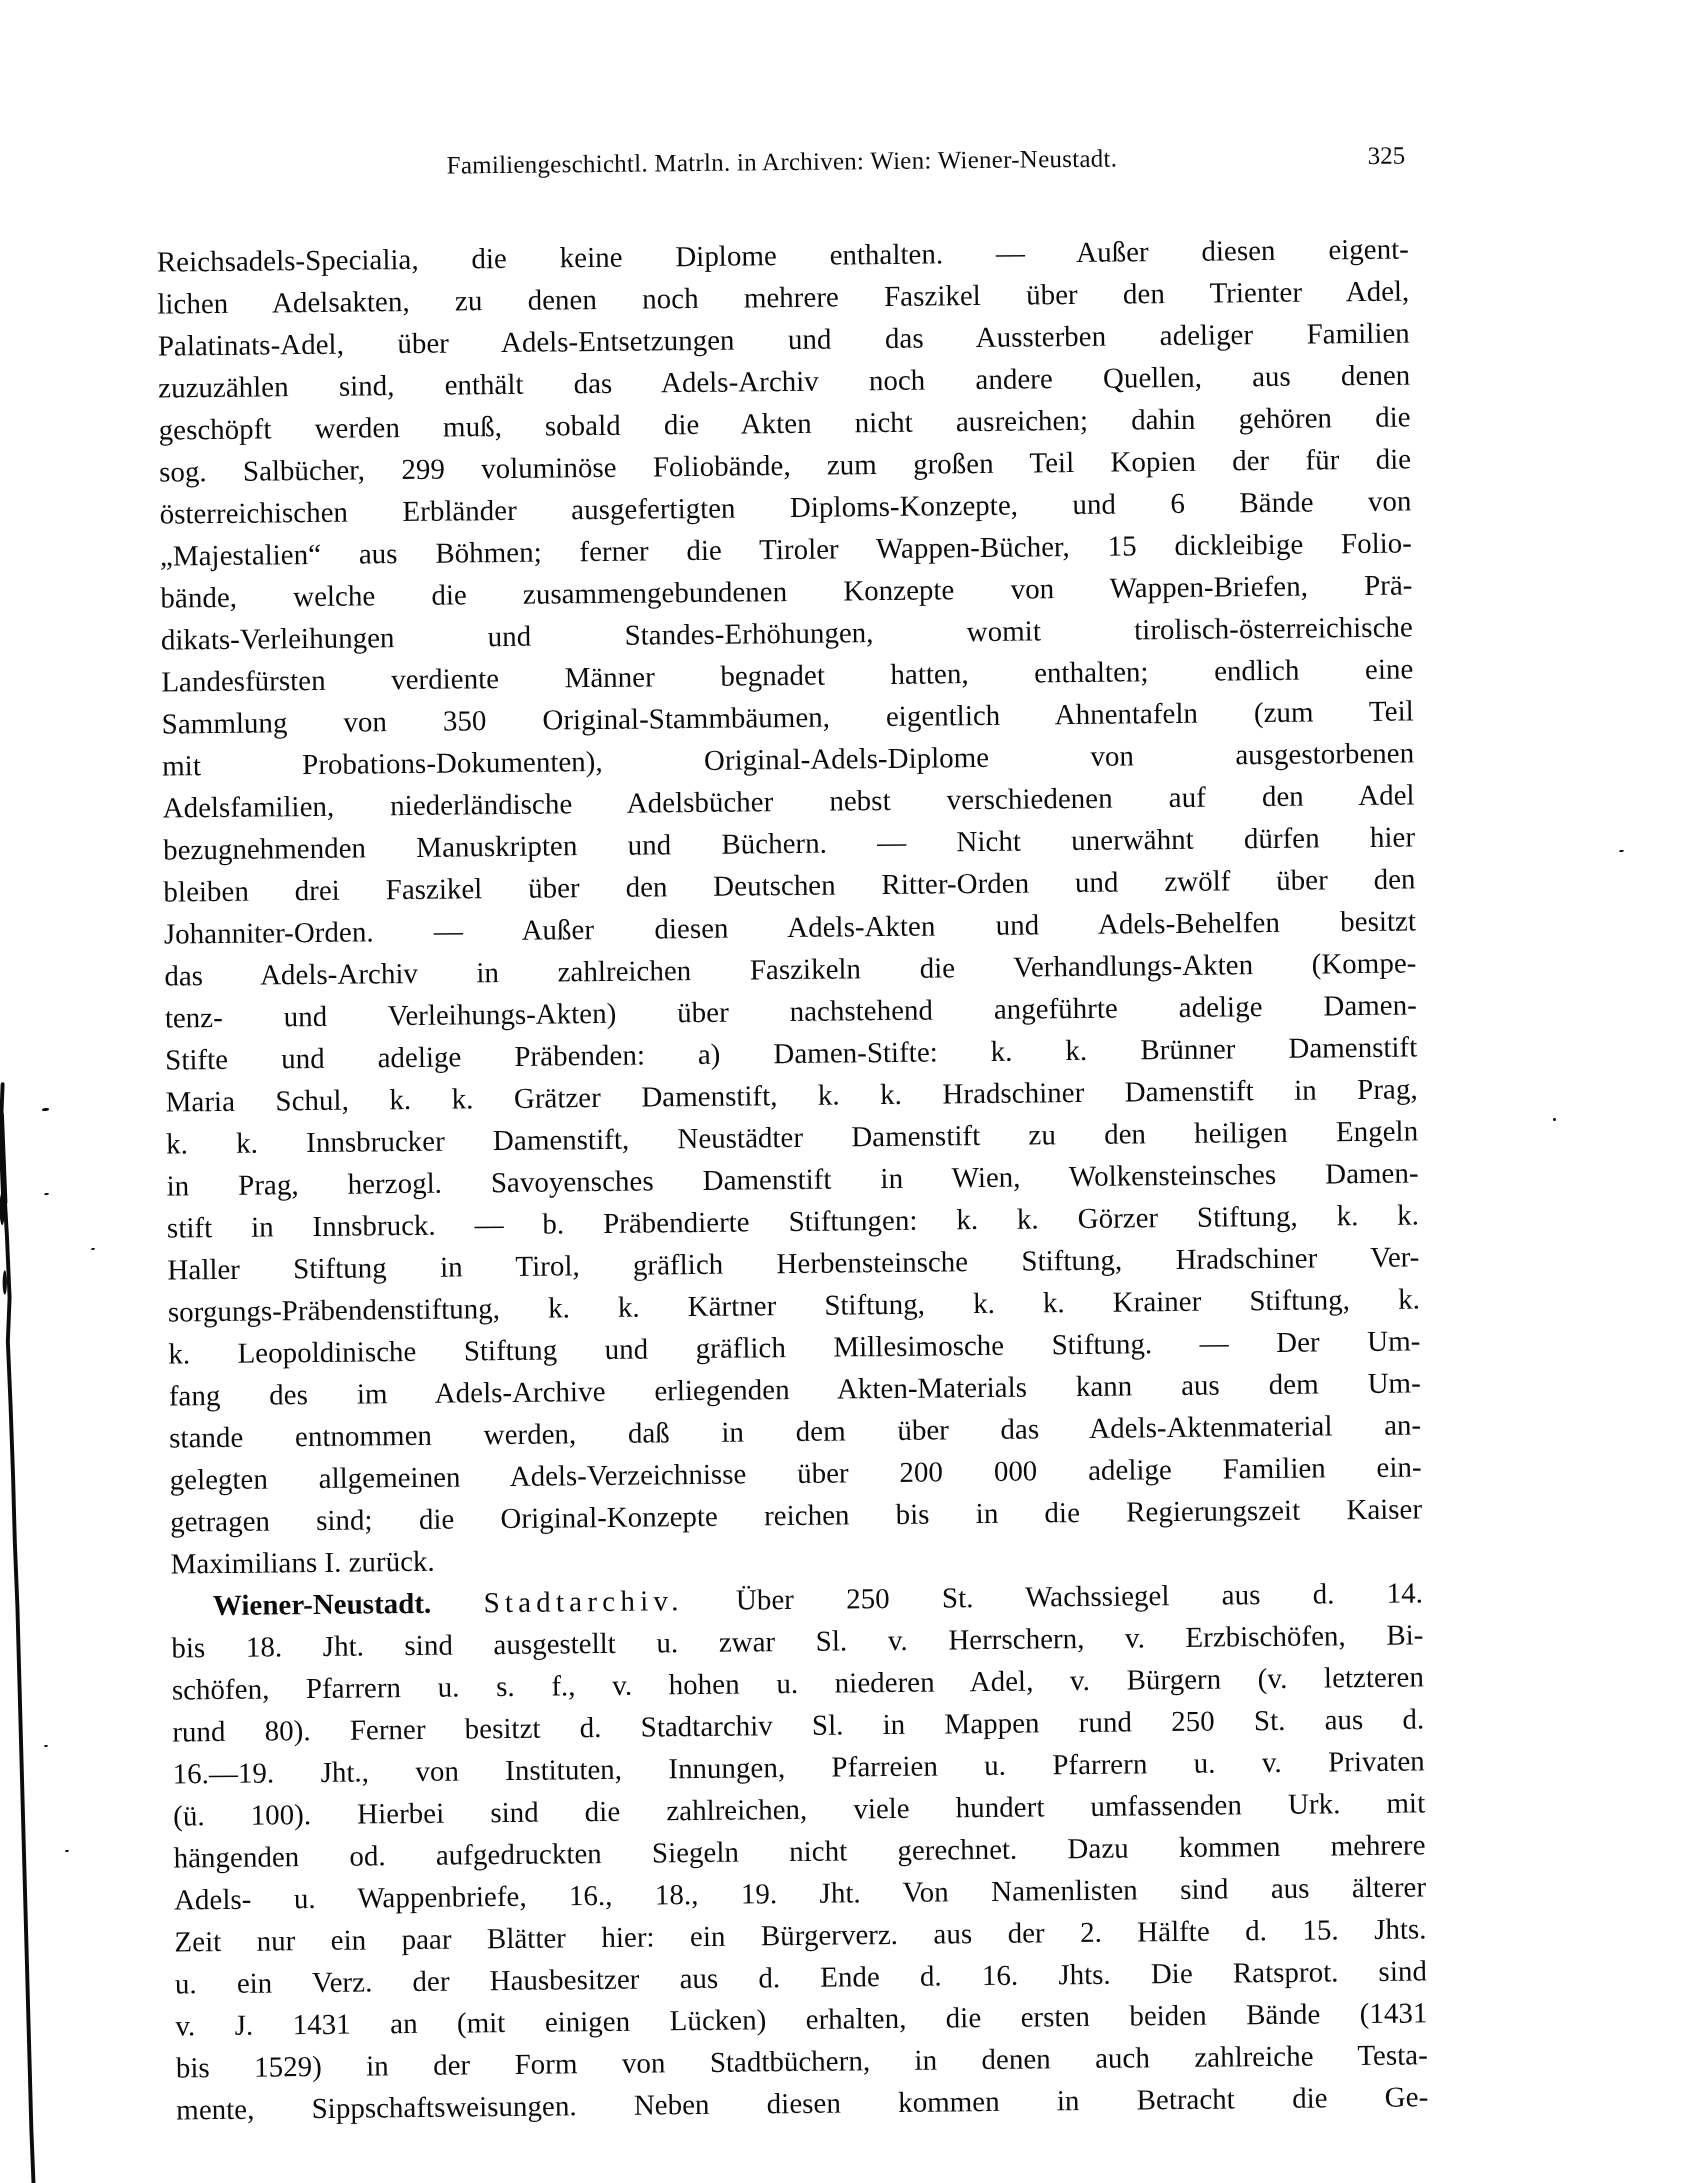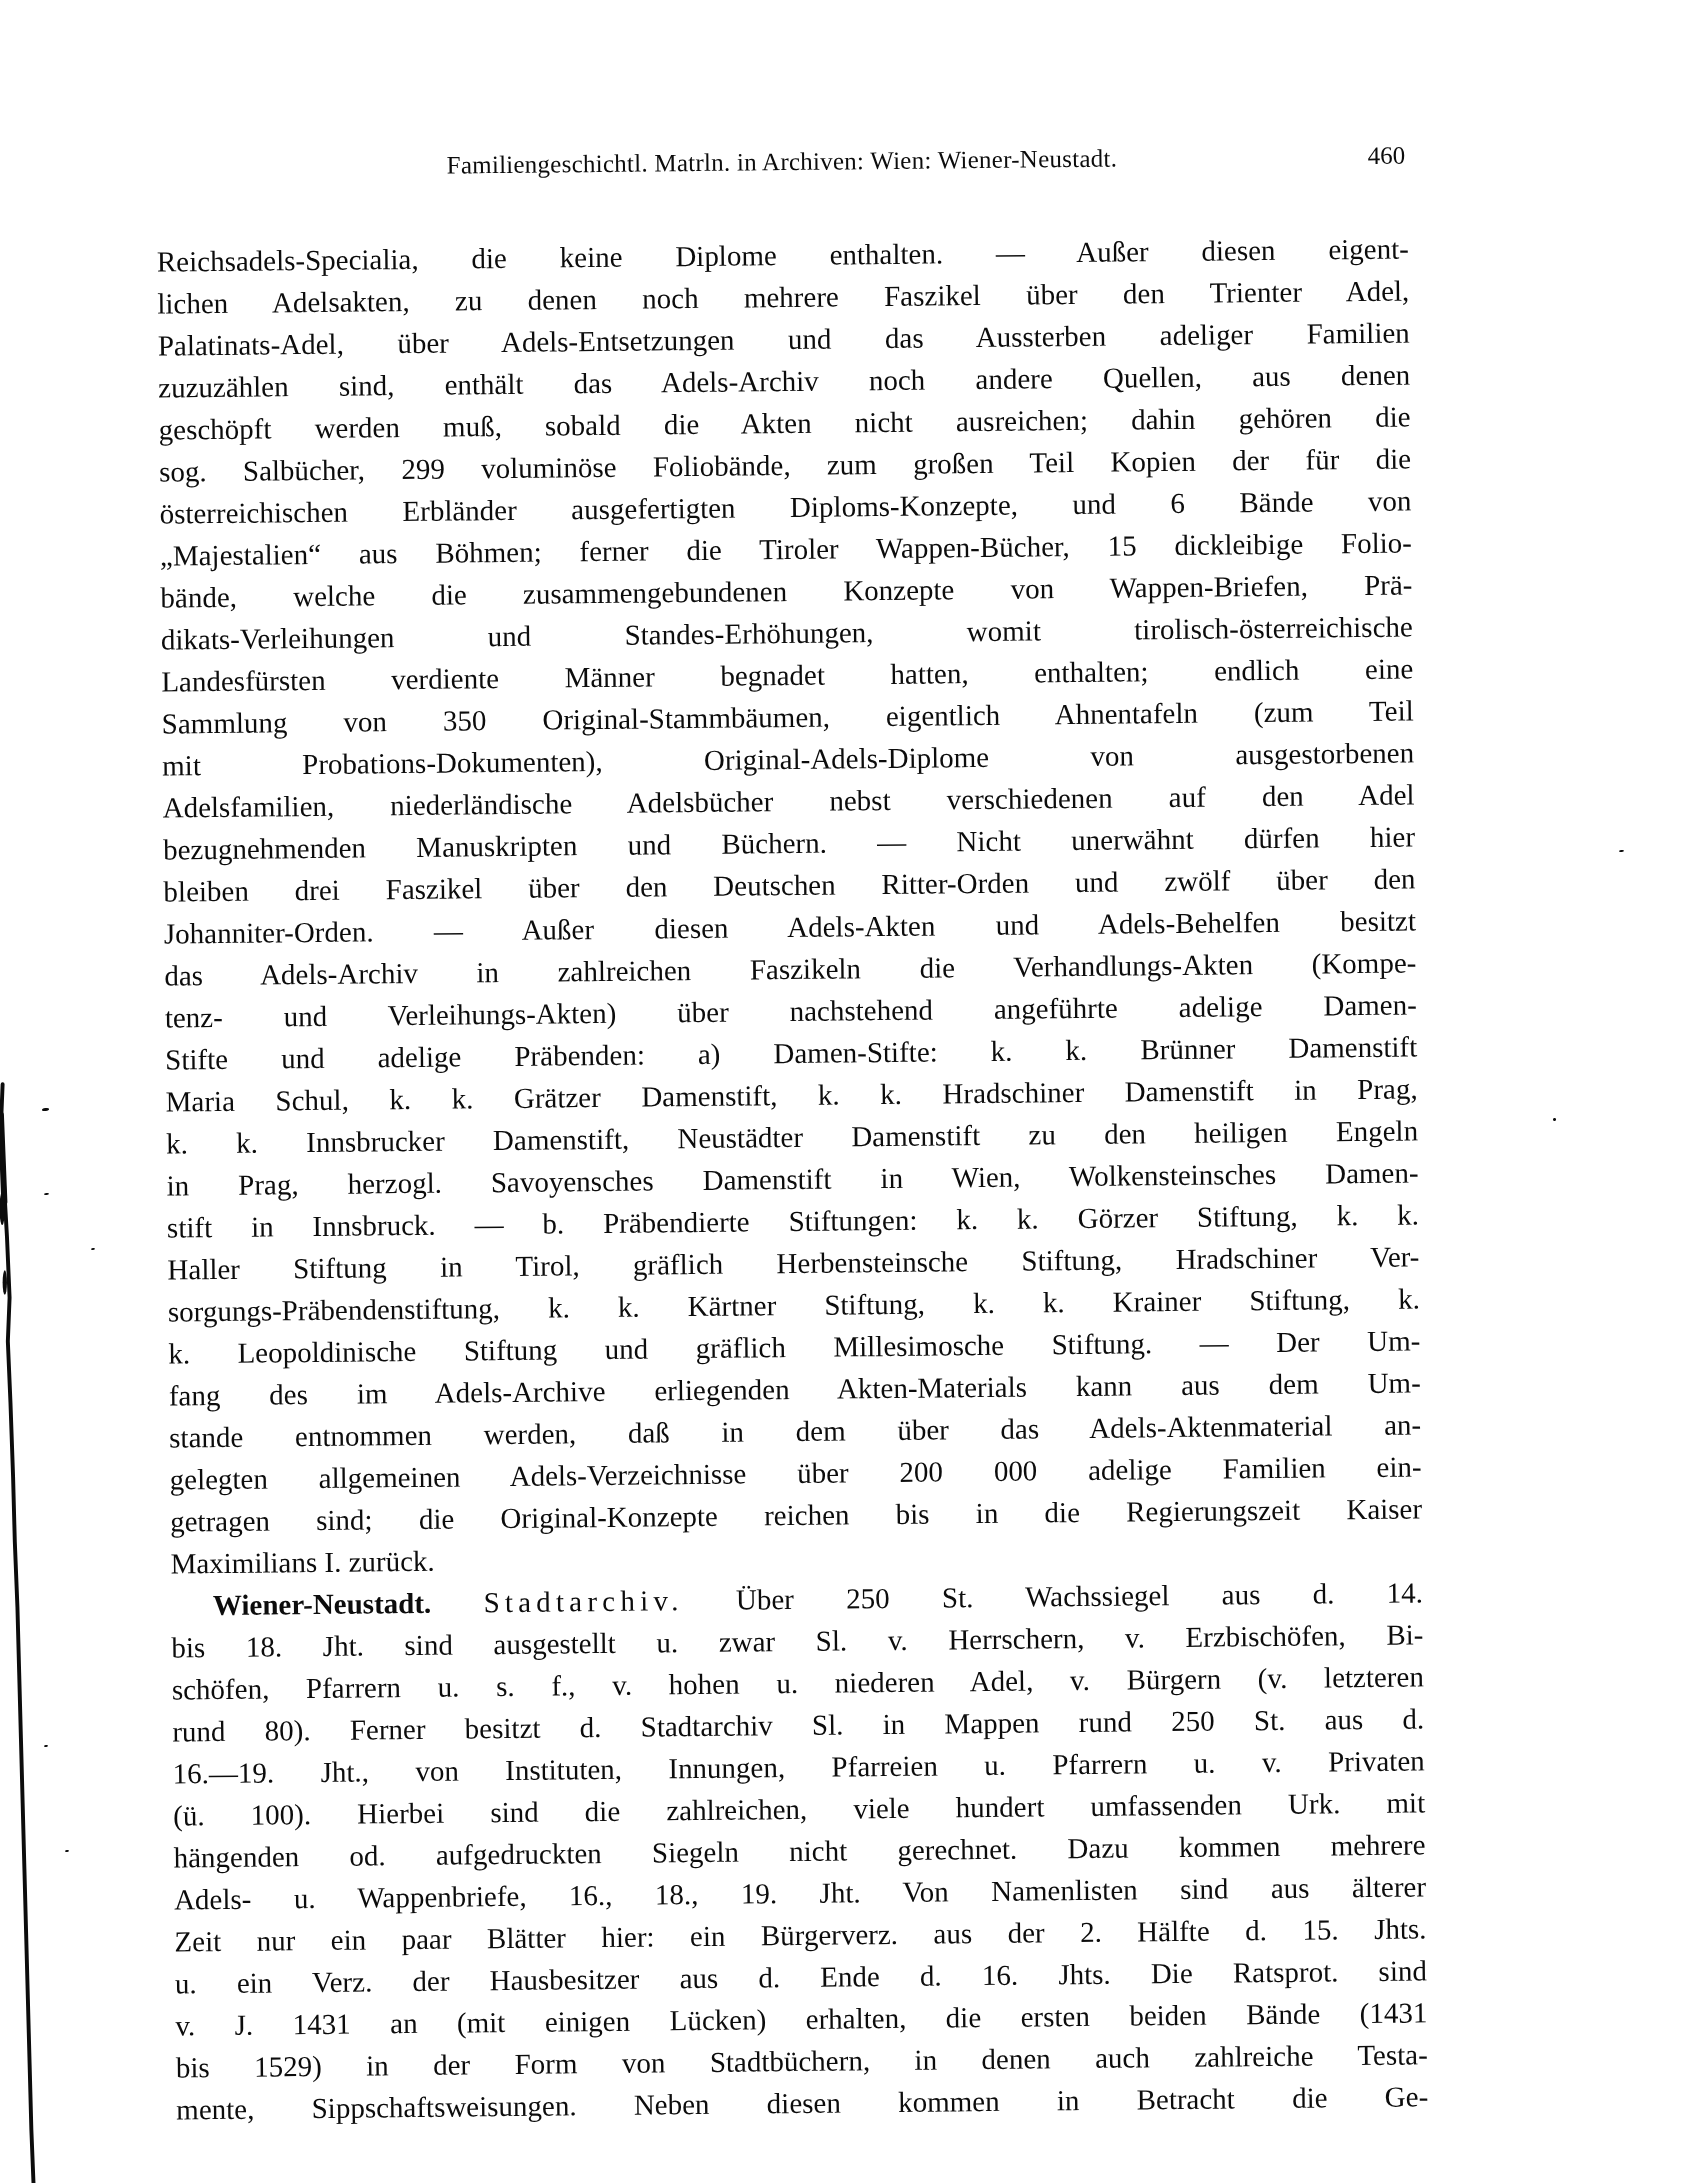--- a/index.html
+++ b/index.html
@@ -49,21 +49,21 @@
   }
 </style>
 </head>
 <body>
 
 <div class="page">
 
   <div class="content">
     <div class="header">
       <div class="header-title">Familiengeschichtl. Matrln. in Archiven: Wien: Wiener-Neustadt.</div>
-      <div class="header-page">460</div>
+      <div class="header-page">325</div>
     </div>
     <div class="text-block">
         <div class="line">Reichsadels-Specialia, die keine Diplome enthalten. — Außer diesen eigent-</div>
         <div class="line">lichen Adelsakten, zu denen noch mehrere Faszikel über den Trienter Adel,</div>
         <div class="line">Palatinats-Adel, über Adels-Entsetzungen und das Aussterben adeliger Familien</div>
         <div class="line">zuzuzählen sind, enthält das Adels-Archiv noch andere Quellen, aus denen</div>
         <div class="line">geschöpft werden muß, sobald die Akten nicht ausreichen; dahin gehören die</div>
         <div class="line">sog. Salbücher, 299 voluminöse Foliobände, zum großen Teil Kopien der für die</div>
         <div class="line">österreichischen Erbländer ausgefertigten Diploms-Konzepte, und 6 Bände von</div>
         <div class="line">„Majestalien“ aus Böhmen; ferner die Tiroler Wappen-Bücher, 15 dickleibige Folio-</div>

